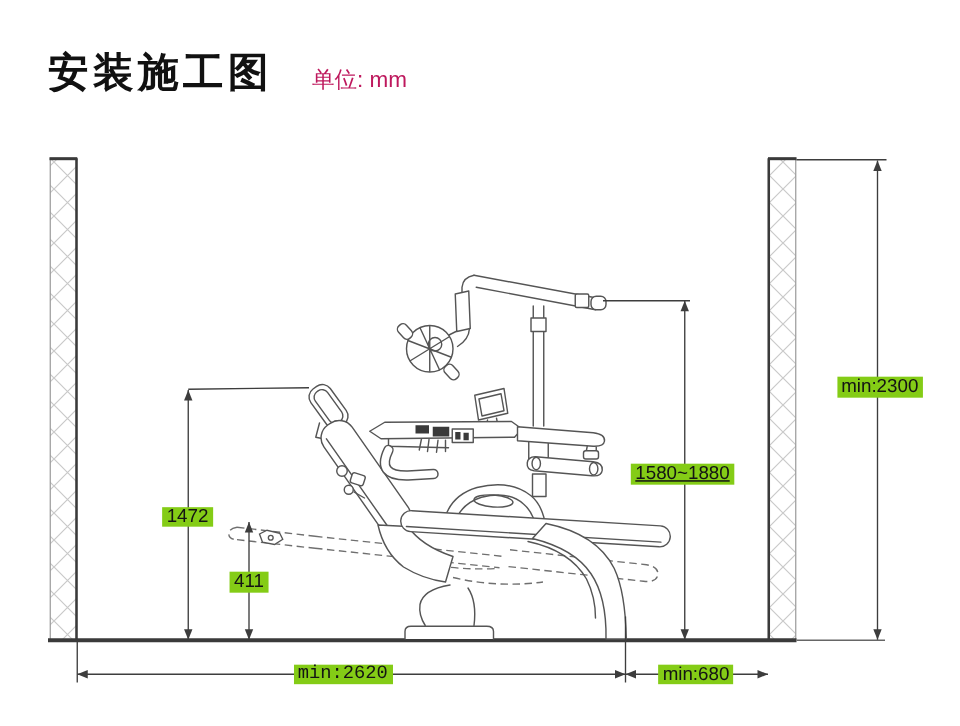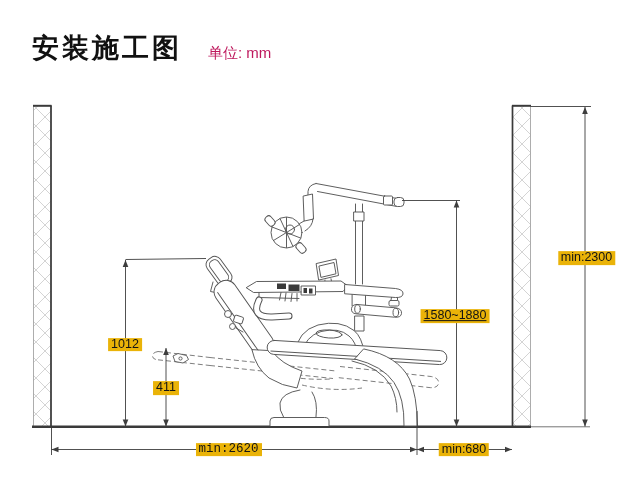--- a/index.html
+++ b/index.html
@@ -10,21 +10,21 @@
   .title{
     position:absolute;left:32px;top:30px;font-size:27px;font-weight:bold;
     color:#111;letter-spacing:3px;white-space:nowrap;
   }
   .unit{
     position:absolute;left:195px;top:44px;font-size:15px;color:#be185d;white-space:nowrap;margin-left:13px;
   }
   svg{position:absolute;left:0;top:0;}
   .dim-label{
     position:absolute;transform:translate(-50%,-50%);
-    font-size:12.5px;color:#141414;background:#eab308;padding:0 3px;
+    font-size:12.5px;color:#141414;background:#84cc16;padding:0 3px;
     white-space:nowrap;line-height:1.1;
   }
 </style>
 </head>
 <body>
 
 <div class="canvas">
 
   <div class="title">安装施工图</div>
   <div class="unit">单位: mm</div>
@@ -200,19 +200,19 @@
         <polygon points="417,449.5 410,446.7 410,452.3" fill="#3d3d3d" stroke="none"></polygon>
       </g>
       <g>
         <line x1="417" y1="449.5" x2="512" y2="449.5"></line>
         <polygon points="417,449.5 424,446.7 424,452.3" fill="#3d3d3d" stroke="none"></polygon>
         <polygon points="512,449.5 505,446.7 505,452.3" fill="#3d3d3d" stroke="none"></polygon>
       </g>
     </g>
   </svg>
 
-  <span class="dim-label" style="left:125px;top:344.5px;">1012</span>
+  <span class="dim-label" style="left:125px;top:344.5px;">1472</span>
   <span class="dim-label" style="left:166px;top:388px;">411</span>
   <span class="dim-label" style="left:455px;top:316px;text-decoration:underline;">1580~1880</span>
   <span class="dim-label" style="left:586.5px;top:258px;">min:2300</span>
   <span class="dim-label" style="left:228.5px;top:449.5px;font-family:Liberation Mono, monospace;">min:2620</span>
   <span class="dim-label" style="left:464px;top:449.5px;">min:680</span>
 </div>
 
 </body></html>

